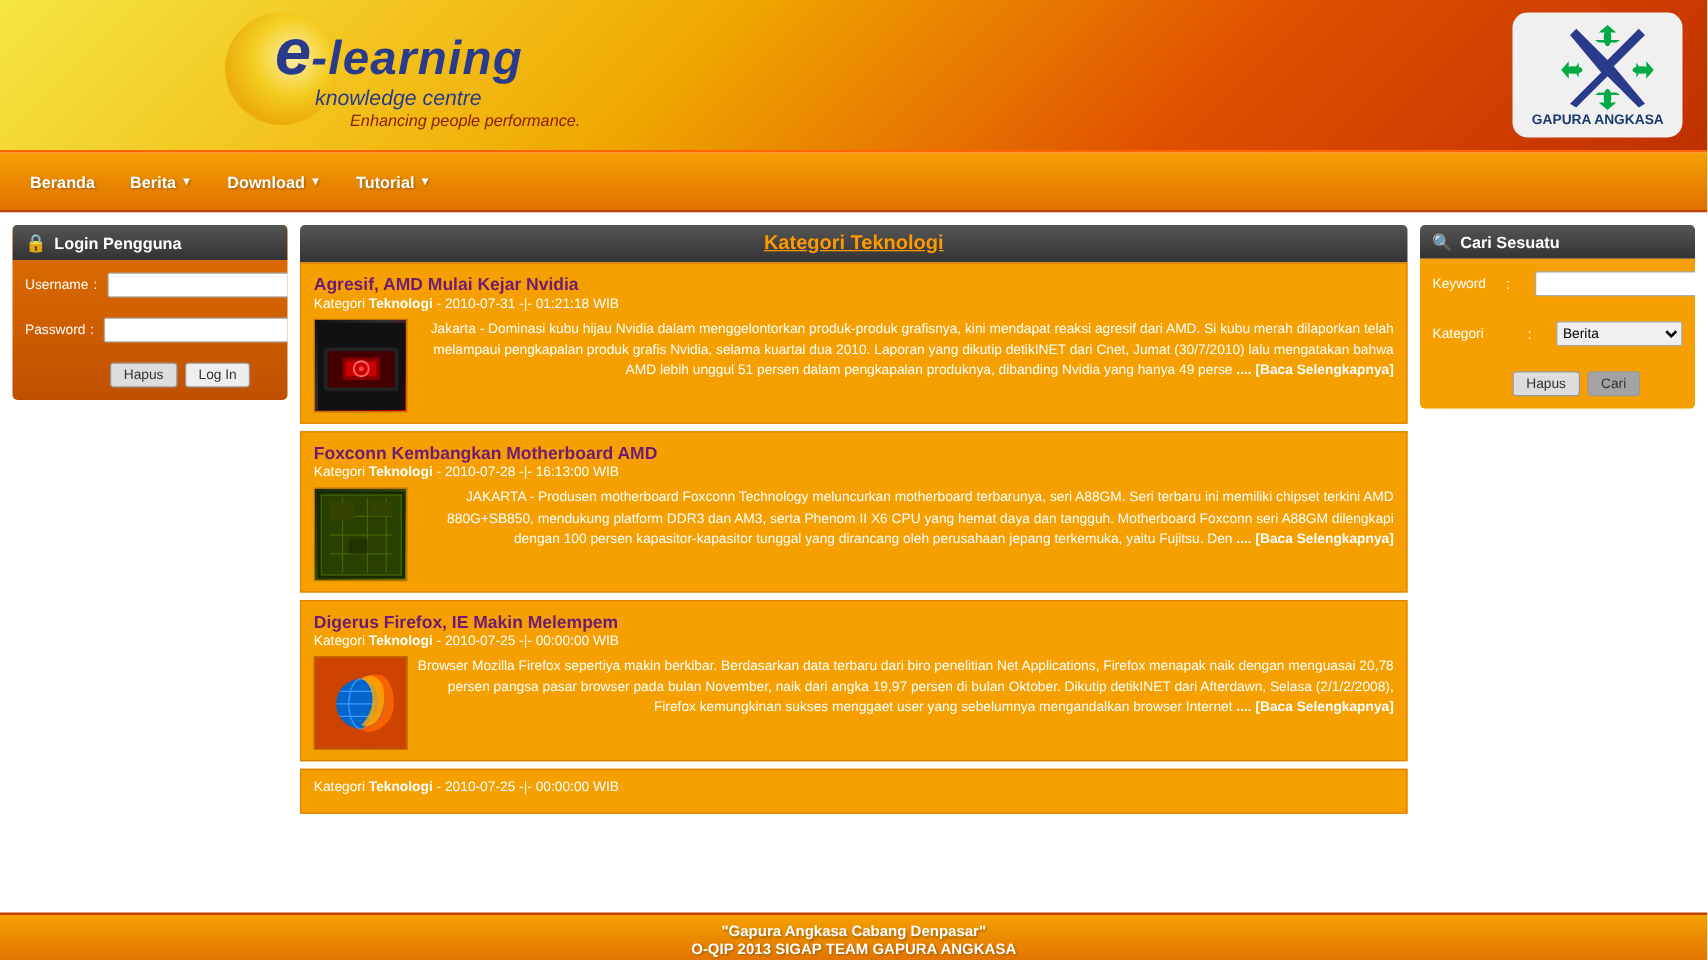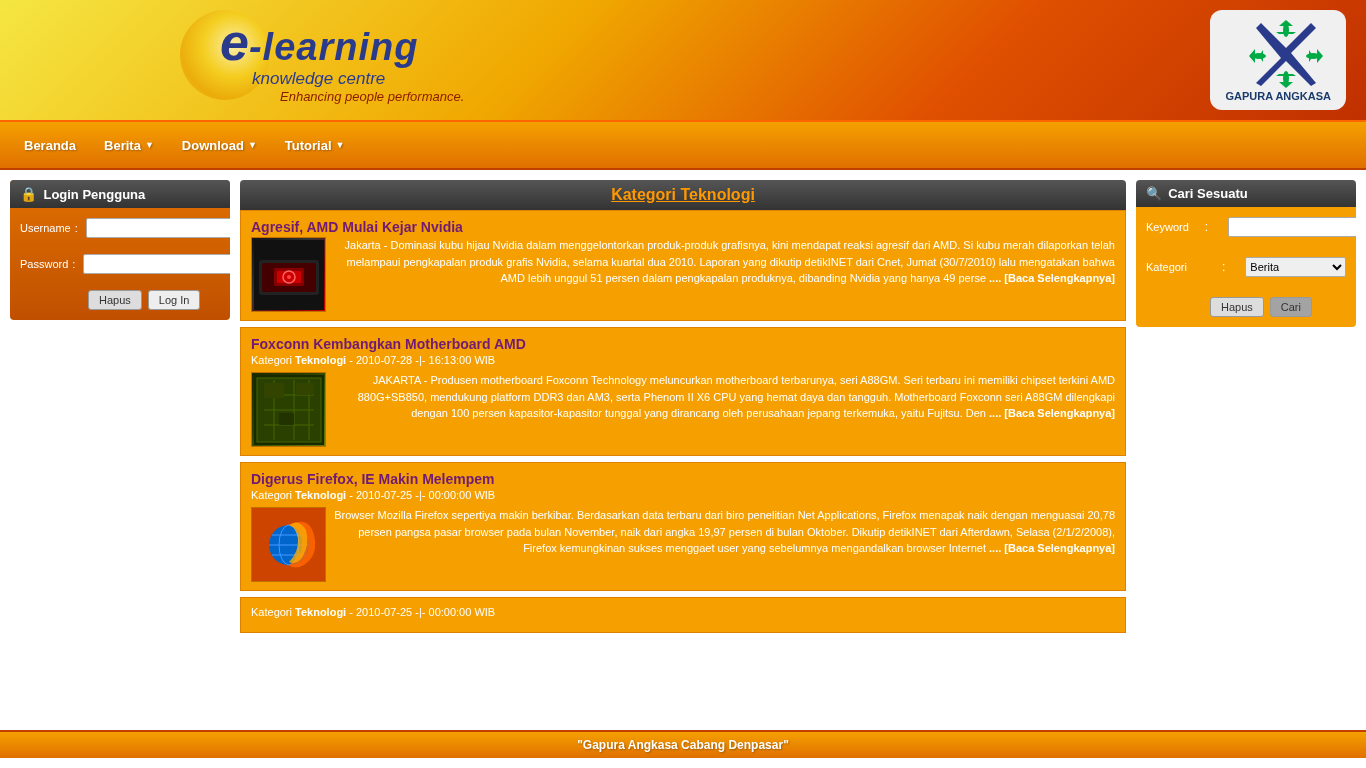--- a/index.html
+++ b/index.html
@@ -432,20 +432,25 @@
         </div>
       </div>
     </div>
   </div>
 
   <div id="center-content">
     <div class="section-header">Kategori Teknologi</div>
 
     <div class="article-card">
       <div class="article-title">Agresif, AMD Mulai Kejar Nvidia</div>
+      <div class="article-meta">
+        Kategori <b>Teknologi</b>
+        - <span>2010-07-31</span>
+        -|- <span>01:21:18 WIB</span>
+      </div>
       <div class="article-body">
         <div class="article-img img-amd">
           <svg width="70" height="70" viewBox="0 0 70 70">
             <rect width="70" height="70" fill="#111"></rect>
             <rect x="5" y="20" width="60" height="35" rx="3" fill="#222"></rect>
             <rect x="8" y="23" width="54" height="29" rx="2" fill="#440000"></rect>
 
             <rect x="20" y="28" width="30" height="18" rx="2" fill="#880000"></rect>
             <rect x="23" y="31" width="24" height="12" rx="1" fill="#cc0000"></rect>
 
@@ -554,13 +559,14 @@
           <button class="btn-hapus2">Hapus</button>
           <button class="btn-cari">Cari</button>
         </div>
       </div>
     </div>
   </div>
 </div>
 
 <div id="footer">
   <div class="footer-text">"Gapura Angkasa Cabang Denpasar"</div>
+  <div class="footer-text">O-QIP 2013 SIGAP TEAM GAPURA ANGKASA</div>
 </div>
 
 </body></html>

